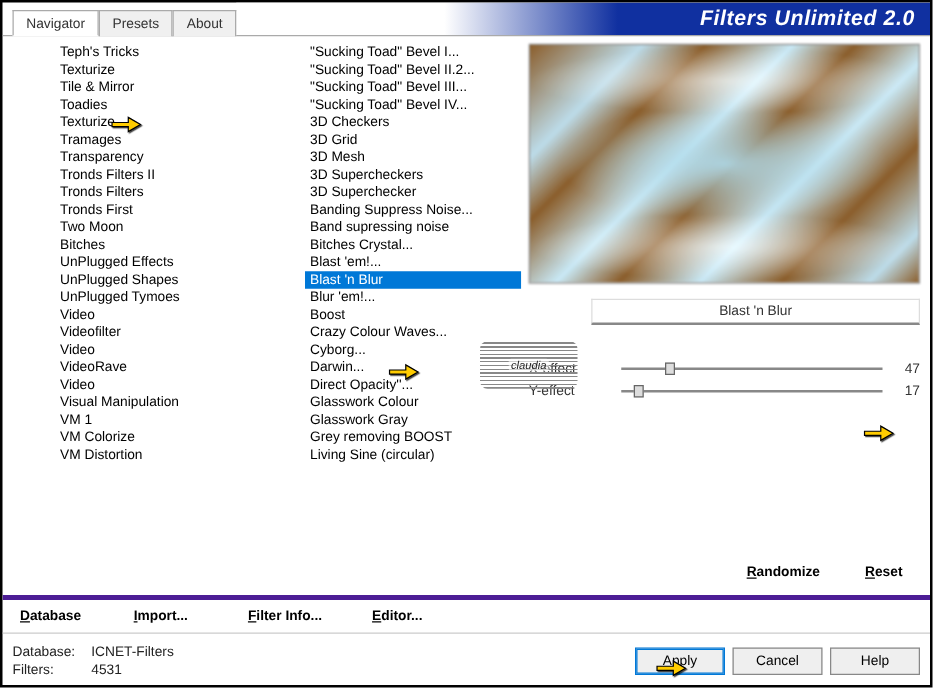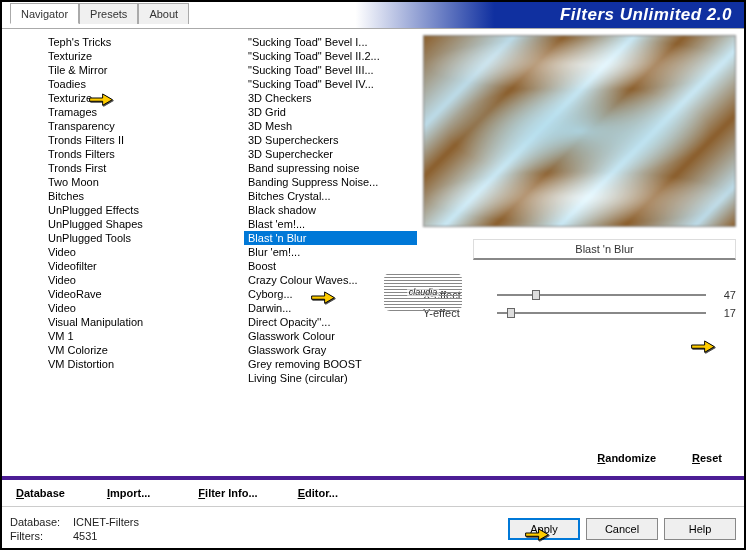--- a/index.html
+++ b/index.html
@@ -1,17 +1,17 @@
 <!DOCTYPE html>
 <html><head>
 <meta charset="utf-8">
 <style>
 * { margin: 0; padding: 0; box-sizing: border-box; font-family: "Segoe UI", Tahoma, Arial, sans-serif; }
 body { background: #fff; width: 746px; height: 550px; overflow: hidden; border: 2px solid #000; position: relative; font-size: 11px; }
-.title-bar { display: flex; align-items: flex-start; height: 26px; }
+.title-bar { display: flex; align-items: flex-end; height: 26px; }
 .tabs { display: flex; margin-left: 8px; }
 .tab { padding: 4px 10px 3px; border: 1px solid #aaa; border-bottom: none; background: #f0f0f0; font-size: 11px; color: #333; cursor: pointer; position: relative; top: 1px; }
 .tab.active { background: #fff; border-bottom: 1px solid #fff; z-index: 2; }
 .title-fill { flex: 1; display: flex; justify-content: flex-end; align-items: center; background: linear-gradient(90deg, #fff 0%, #fff 30%, #1030a0 55%, #1030a0 100%); height: 100%; padding-right: 12px; }
 .title-text { color: #fff; font-weight: bold; font-style: italic; font-size: 17px; letter-spacing: 0.5px; }
 .content-border { border-top: 1px solid #aaa; height: 448px; display: flex; }
 .col { display: flex; flex-direction: column; }
 .listbox { border: none; overflow-y: scroll; flex: 1; background: #fff; margin: 6px 0 6px 6px; }
 .listbox::-webkit-scrollbar { width: 16px; }
 .listbox::-webkit-scrollbar-track { background: #f0f0f0; border-left: 1px solid #ddd; }
@@ -73,21 +73,21 @@
         <div class="list-item">Texturize</div>
         <div class="list-item">Tramages</div>
         <div class="list-item">Transparency</div>
         <div class="list-item">Tronds Filters II</div>
         <div class="list-item">Tronds Filters</div>
         <div class="list-item">Tronds First</div>
         <div class="list-item">Two Moon</div>
         <div class="list-item">Bitches</div>
         <div class="list-item">UnPlugged Effects</div>
         <div class="list-item">UnPlugged Shapes</div>
-        <div class="list-item">UnPlugged Tools</div>
+        <div class="list-item">UnPlugged Tymoes</div>
         <div class="list-item">Video</div>
         <div class="list-item">Videofilter</div>
         <div class="list-item">Video</div>
         <div class="list-item">VideoRave</div>
         <div class="list-item">Video</div>
         <div class="list-item">Visual Manipulation</div>
         <div class="list-item">VM 1</div>
         <div class="list-item">VM Colorize</div>
         <div class="list-item">VM Distortion</div>
       </div>
@@ -96,24 +96,23 @@
     <div class="listbox" id="filter-list">
         <div class="list-item">"Sucking Toad"  Bevel I...</div>
         <div class="list-item">"Sucking Toad"  Bevel II.2...</div>
         <div class="list-item">"Sucking Toad"  Bevel III...</div>
         <div class="list-item">"Sucking Toad"  Bevel IV...</div>
         <div class="list-item">3D Checkers</div>
         <div class="list-item">3D Grid</div>
         <div class="list-item">3D Mesh</div>
         <div class="list-item">3D Supercheckers</div>
         <div class="list-item">3D Superchecker</div>
+        <div class="list-item">Banding Suppress Noise...</div>
         <div class="list-item">Band supressing noise</div>
-        <div class="list-item">Banding Suppress Noise...</div>
         <div class="list-item">Bitches Crystal...</div>
-        <div class="list-item">Black shadow</div>
         <div class="list-item">Blast 'em!...</div>
         <div class="list-item selected">Blast 'n Blur</div>
         <div class="list-item">Blur 'em!...</div>
         <div class="list-item">Boost</div>
         <div class="list-item">Crazy Colour Waves...</div>
         <div class="list-item">Cyborg...</div>
         <div class="list-item">Darwin...</div>
         <div class="list-item">Direct Opacity''...</div>
         <div class="list-item">Glasswork Colour</div>
         <div class="list-item">Glasswork Gray</div>

